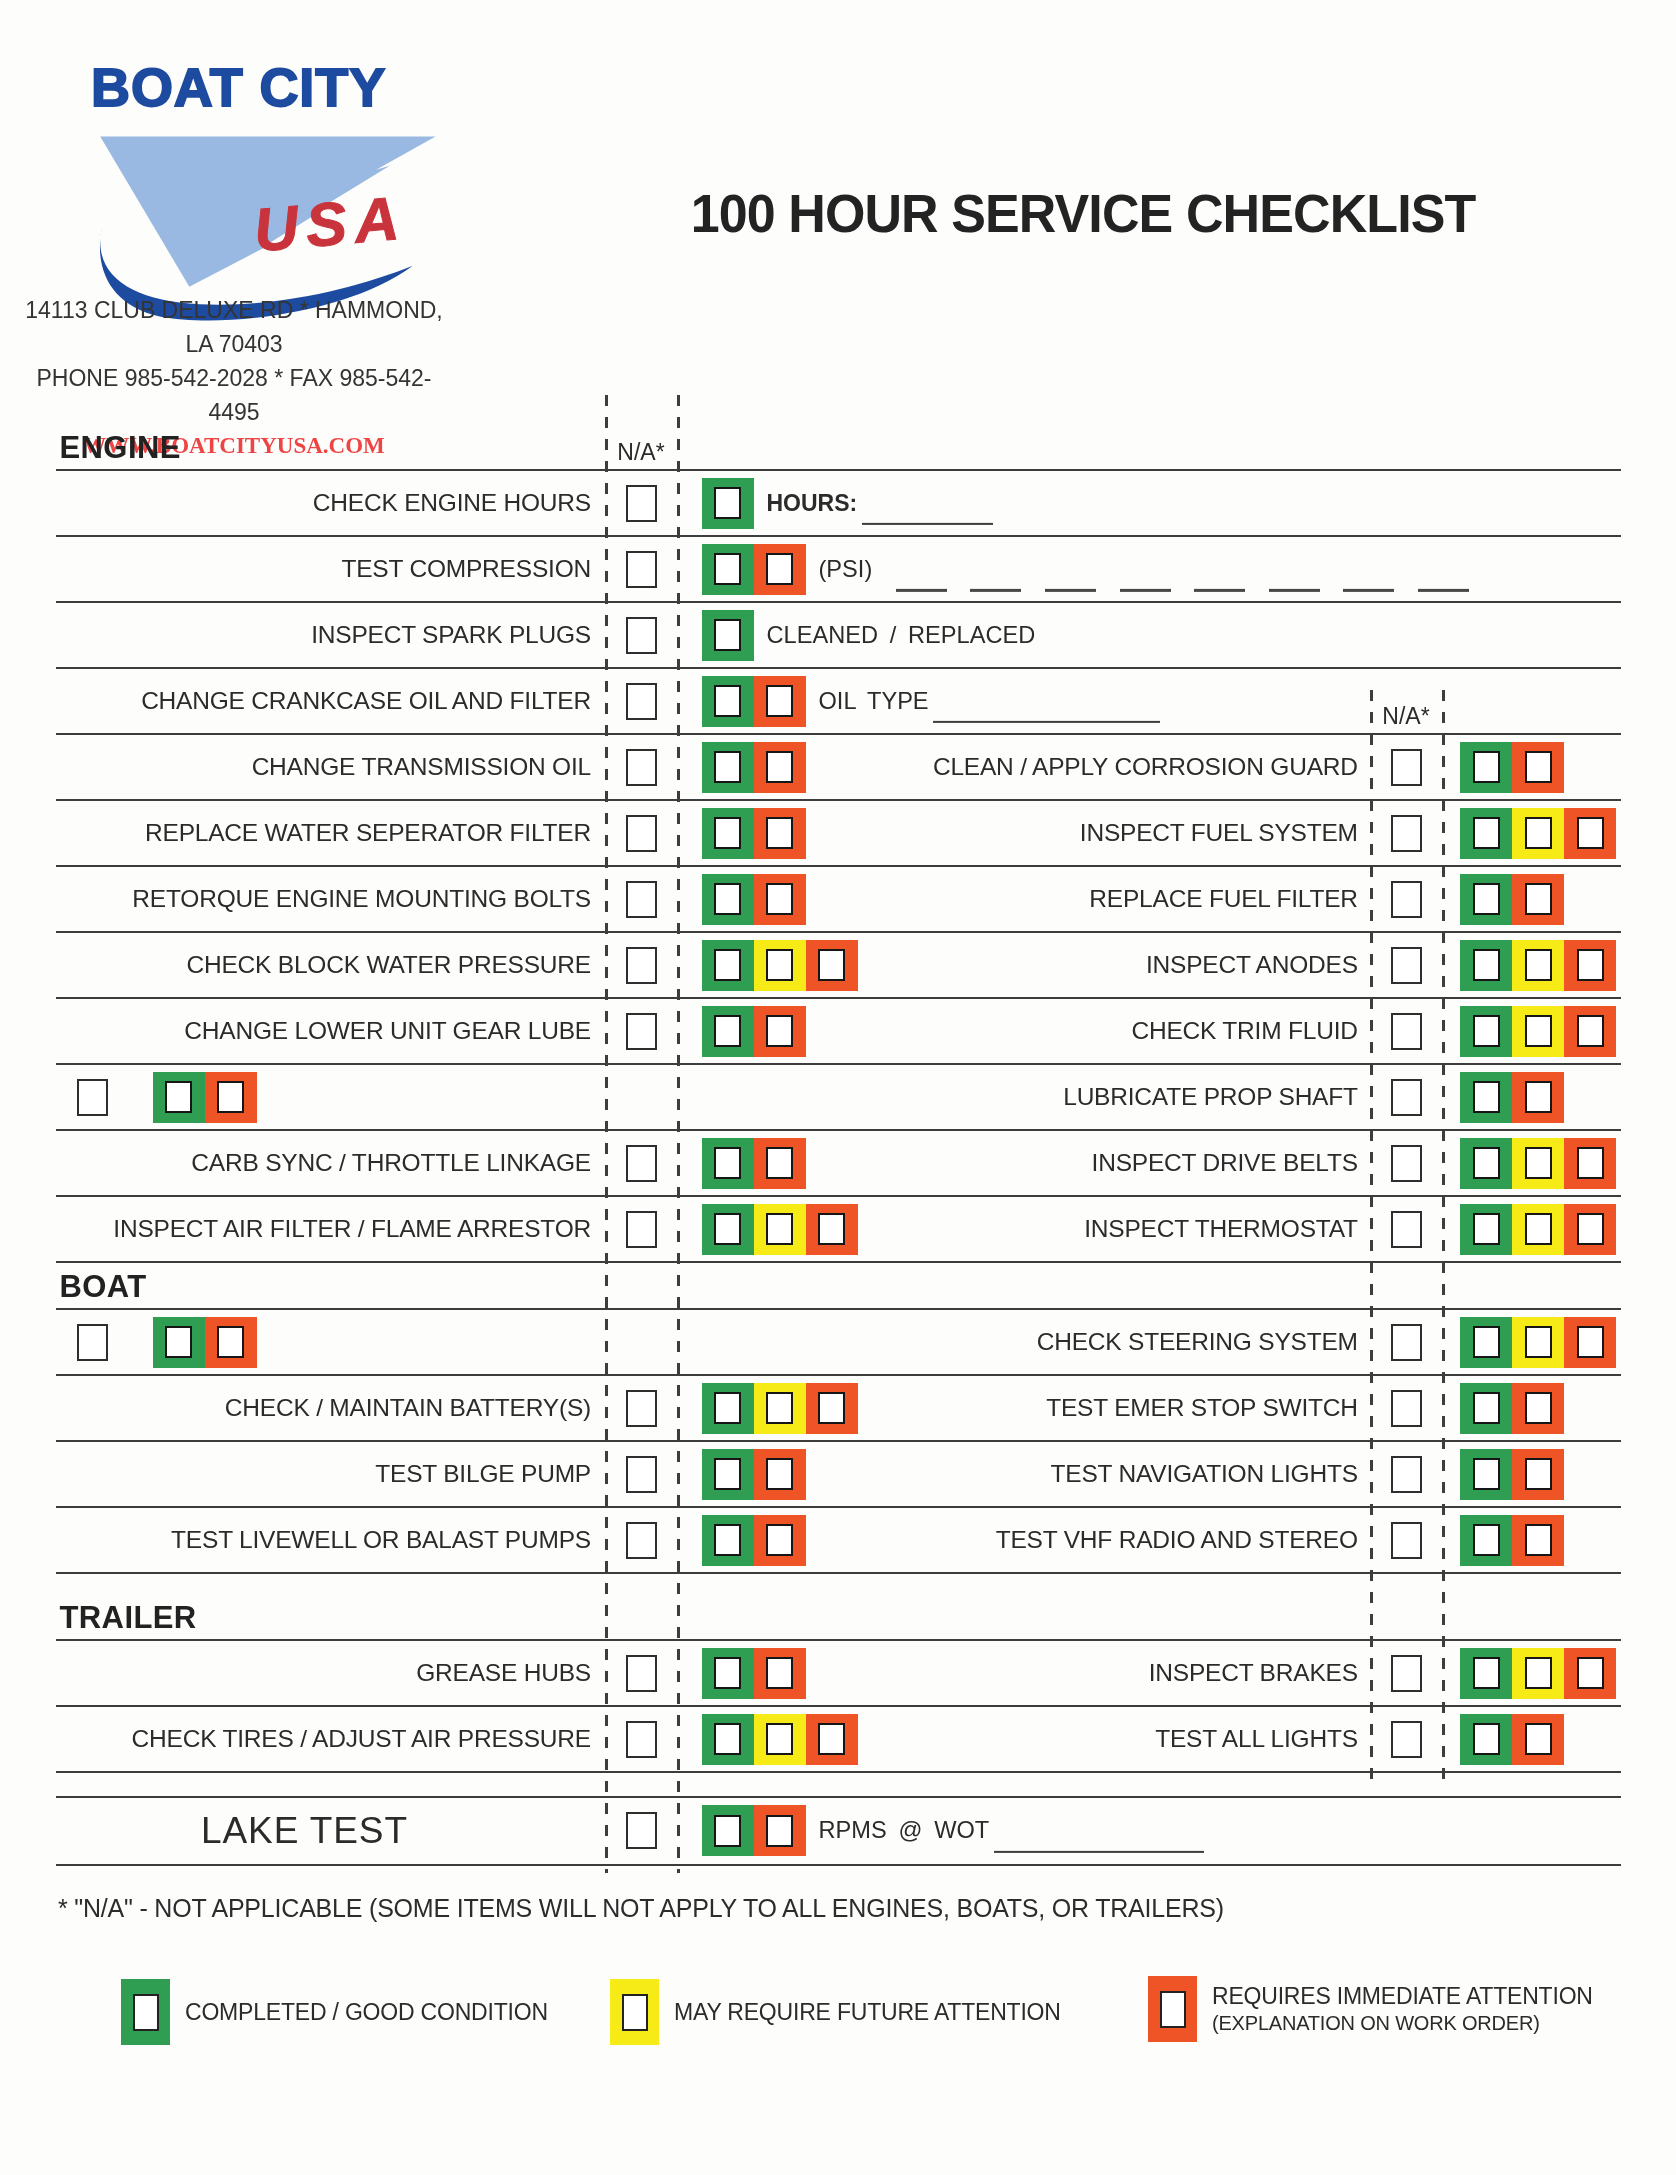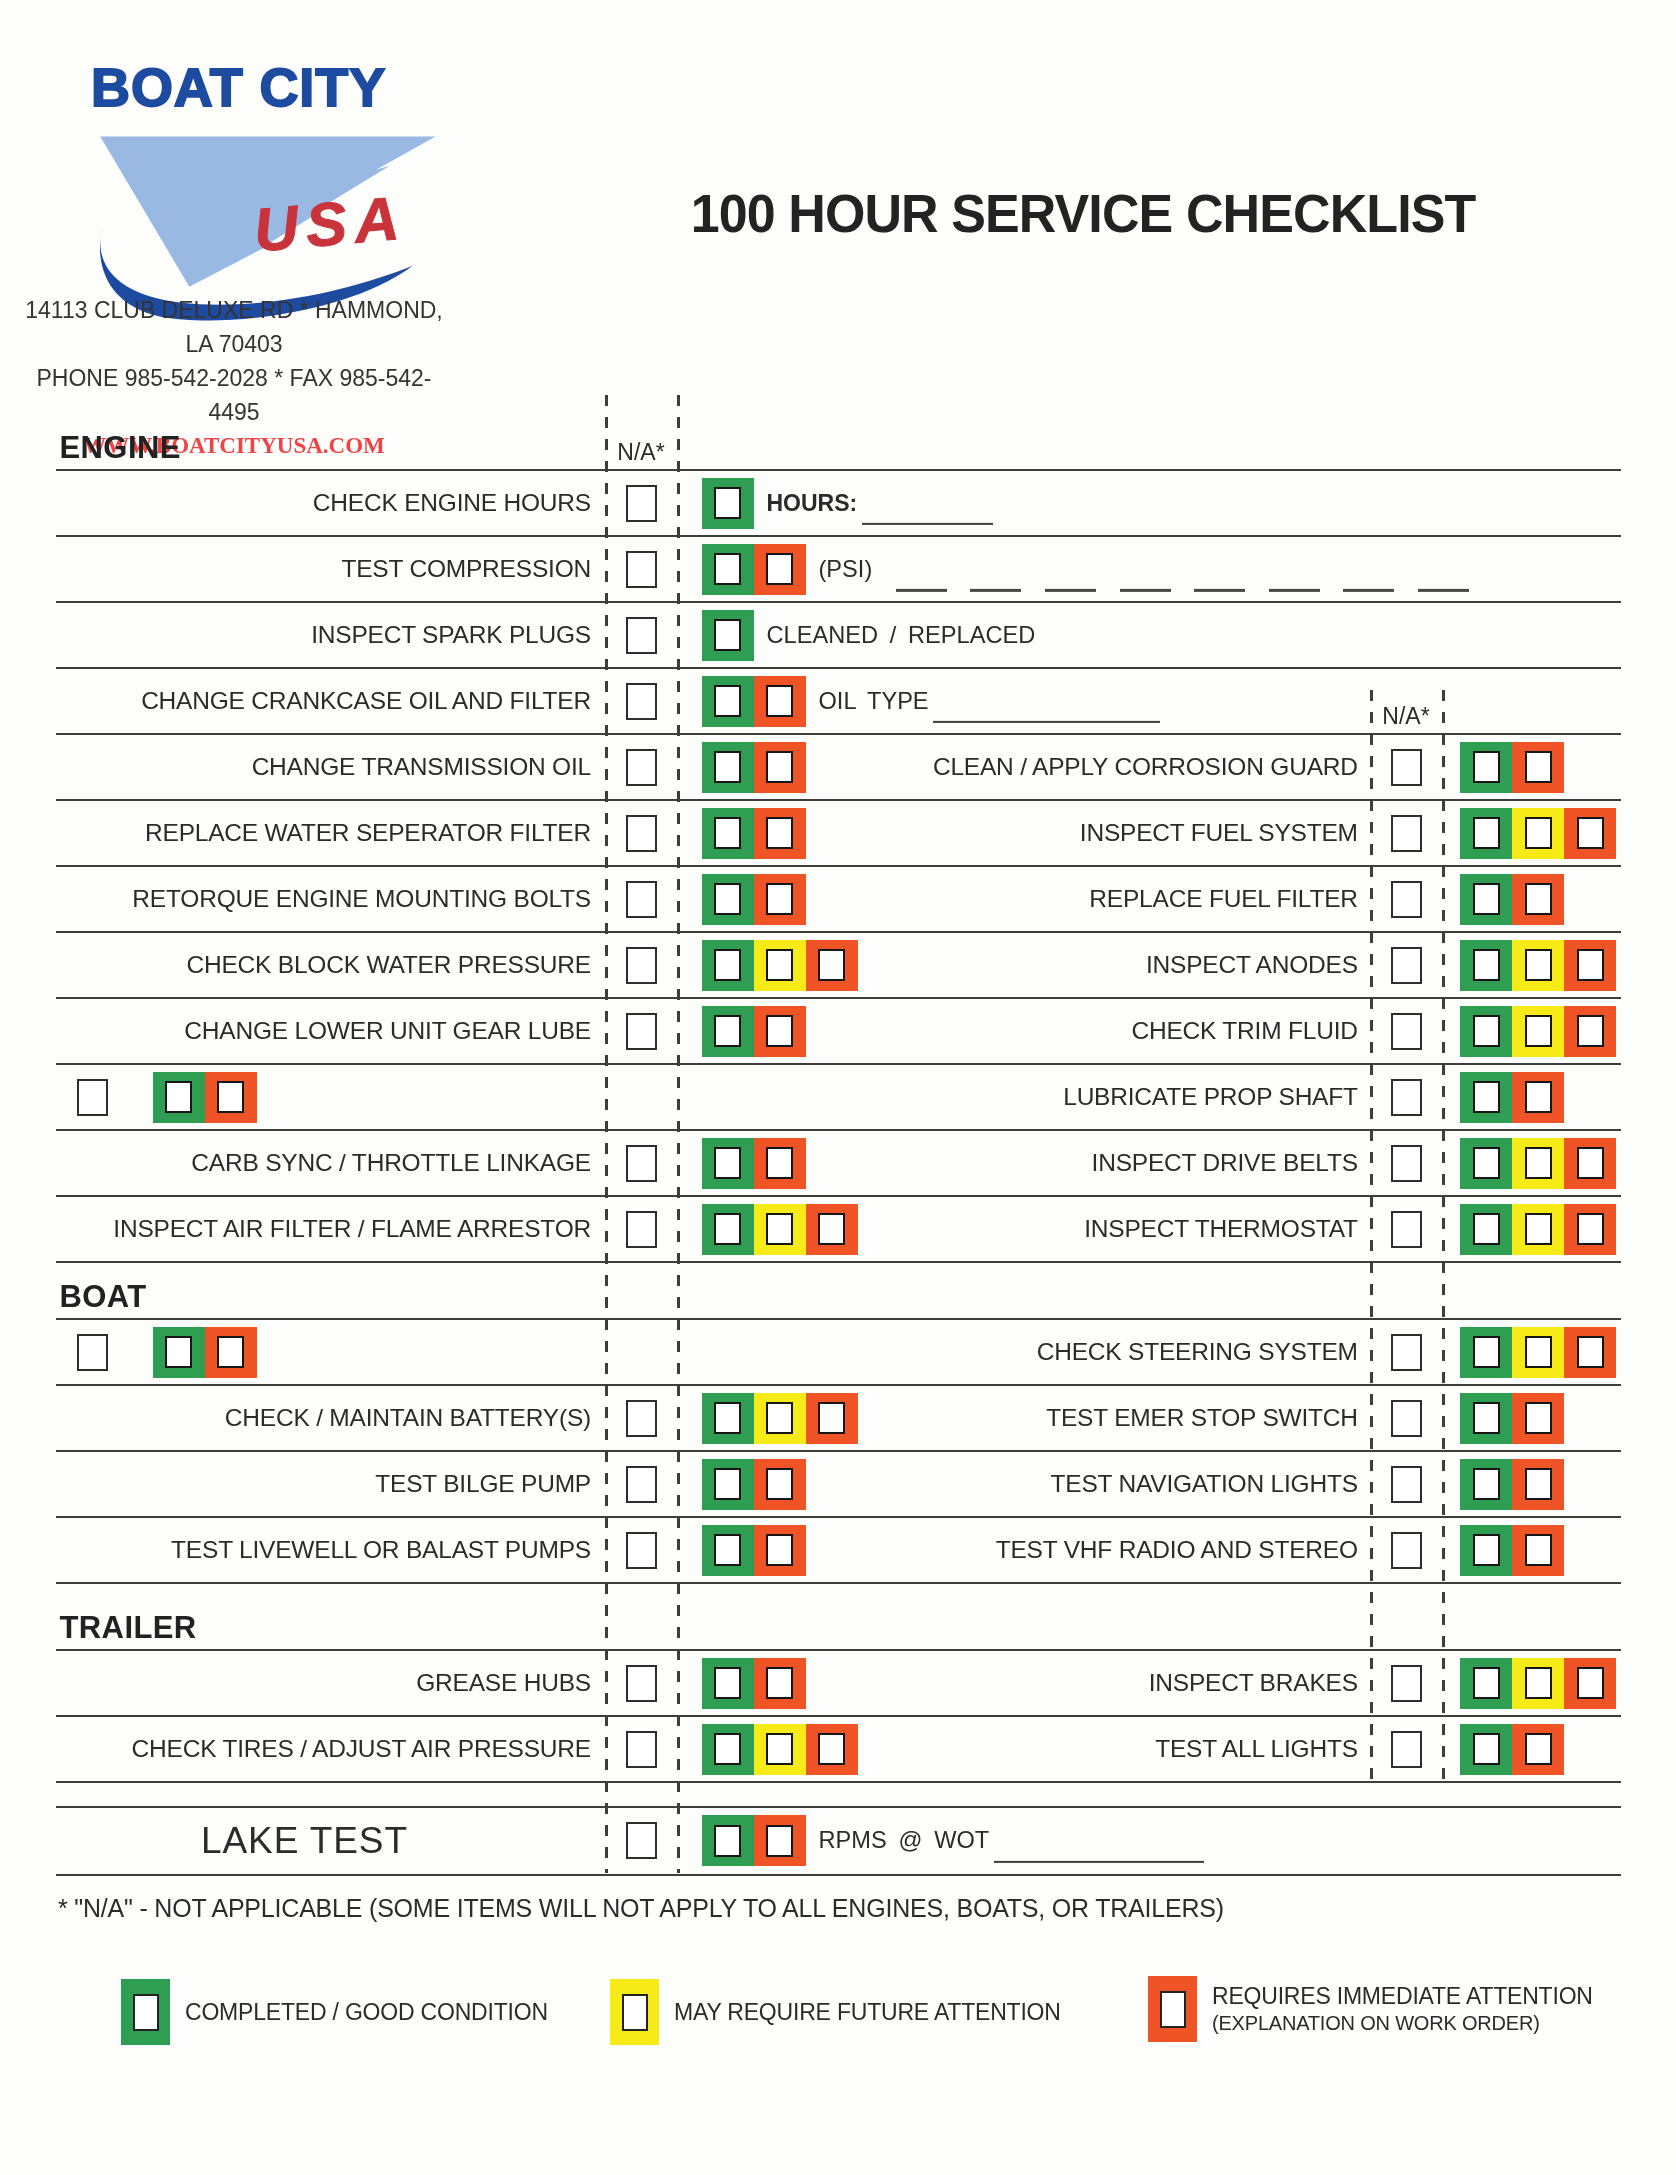--- a/index.html
+++ b/index.html
@@ -33,21 +33,21 @@
     letter-spacing:-0.9px;white-space:nowrap;transform:scaleY(1.04);
   }
   
   .checklist{position:absolute;left:56px;top:432px;width:1565px;}
   .row{
     display:flex;align-items:center;height:66px;
     border-bottom:2.6px solid #3d3d3d;box-sizing:border-box;position:relative;
   }
   .row.shead{align-items:flex-end;}
   .row.shead.first{height:39px;}
-  .row.shead.mid{height:57px;gap:40px;}
+  .row.shead.mid{height:47px;gap:40px;}
   .row.shead.last{height:67px;}
   .row.sep{height:24.5px;}
   .row.lake{height:68px;}
   .sh-title{
     width:549px;text-align:left;font-size:31px;font-weight:700;
     color:#222;letter-spacing:0.4px;padding:0 0 3.5px 3.5px;box-sizing:border-box;
   }
   .c-ll{width:549px;text-align:right;padding-right:14px;box-sizing:border-box;
         font-size:24.5px;letter-spacing:-0.2px;white-space:nowrap;}
   .c-ll.lake-label{font-size:37px;font-weight:400;text-align:center;padding-right:52px;letter-spacing:0.9px;}

